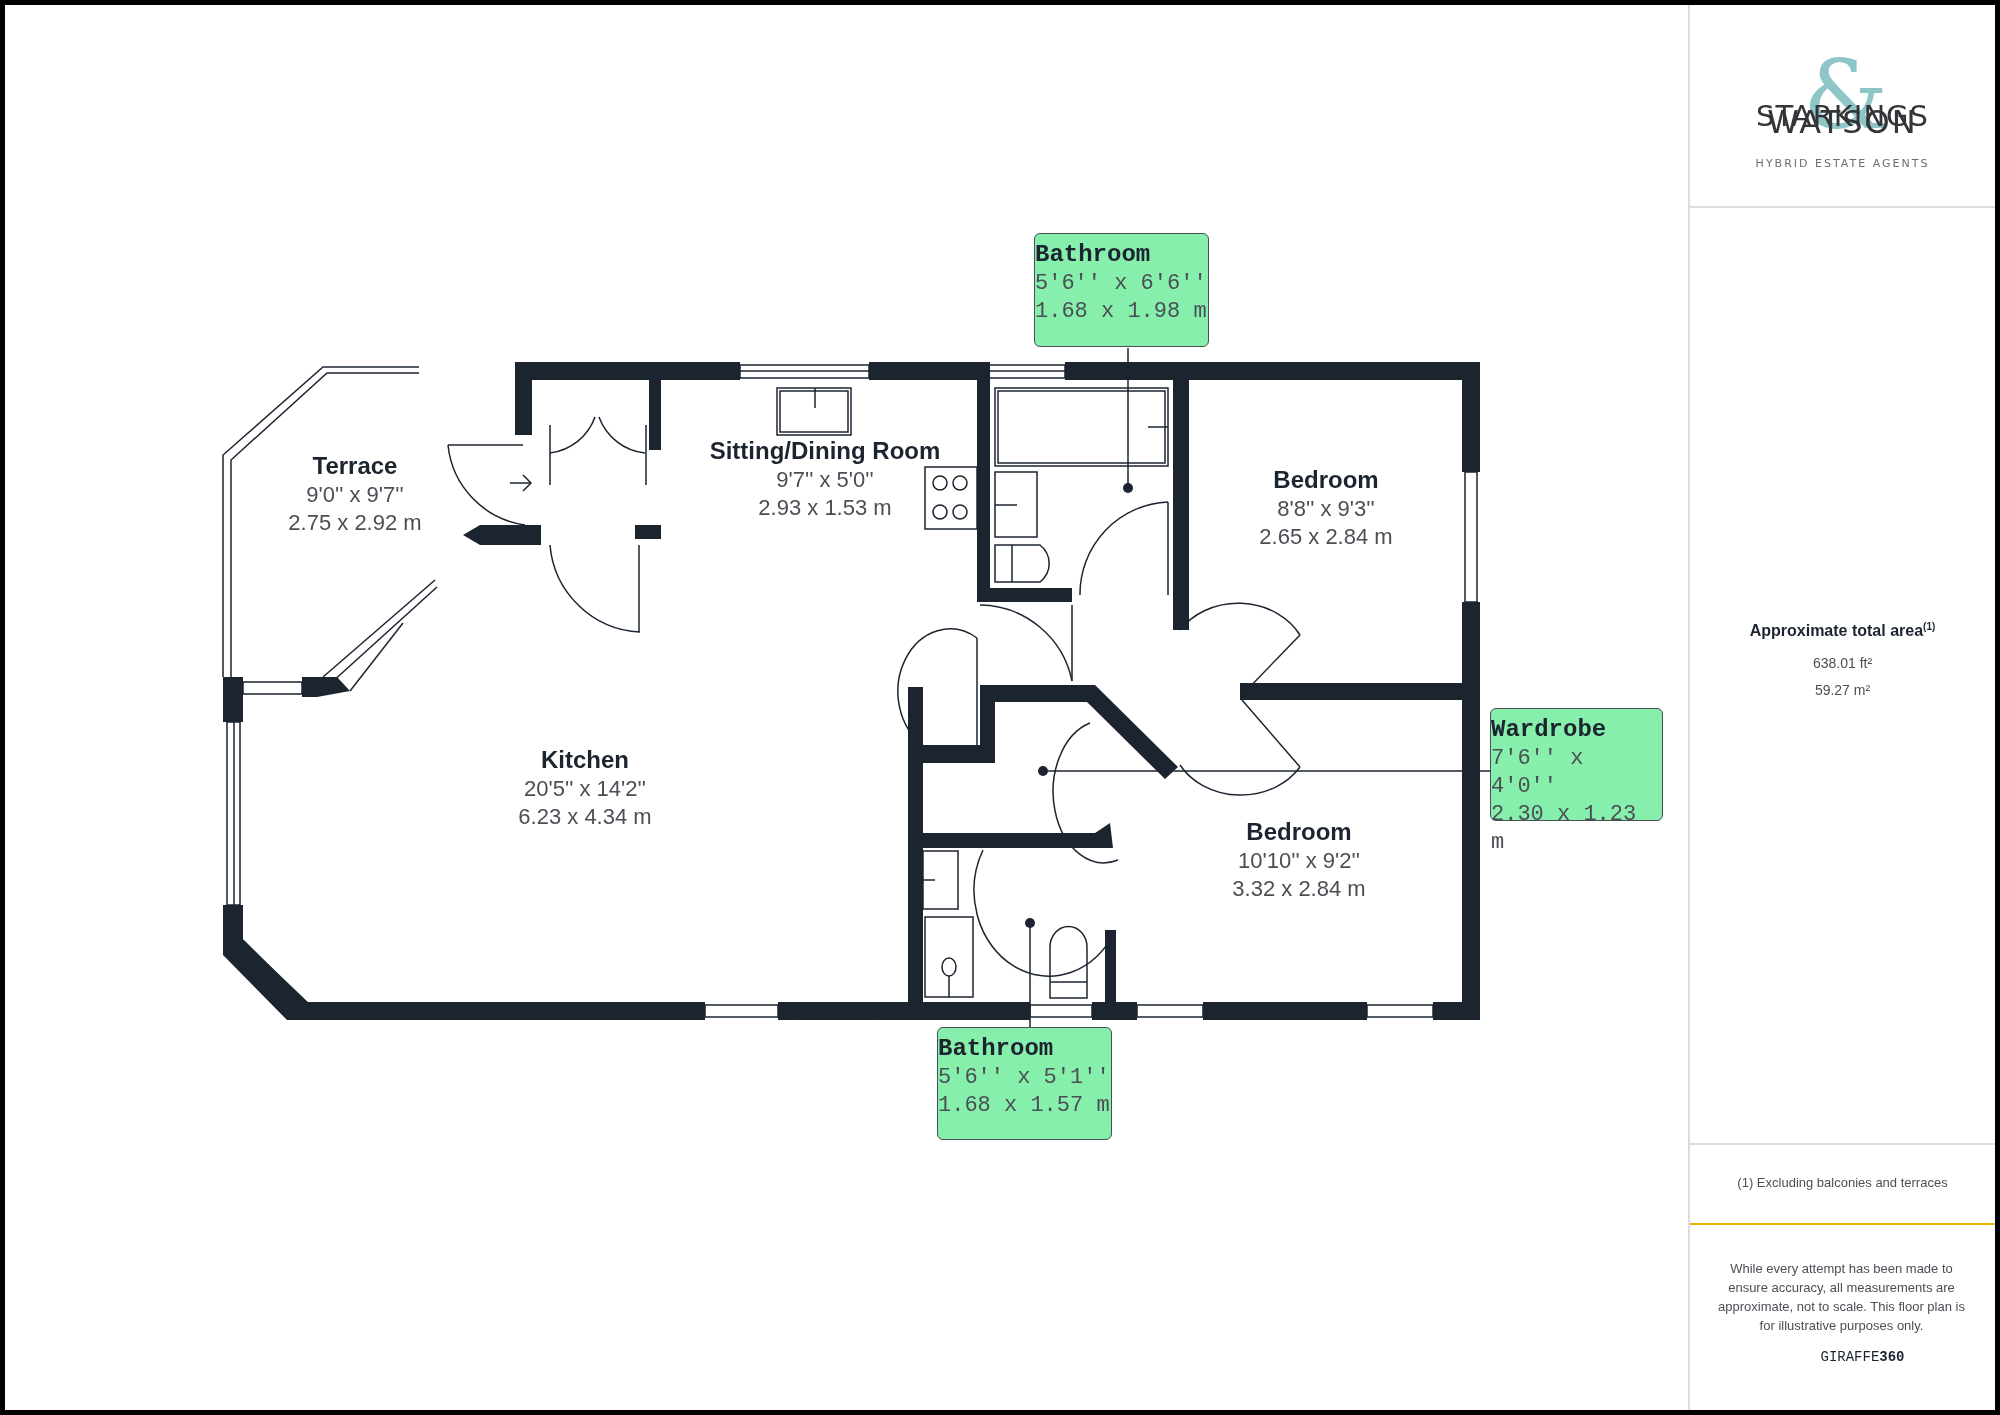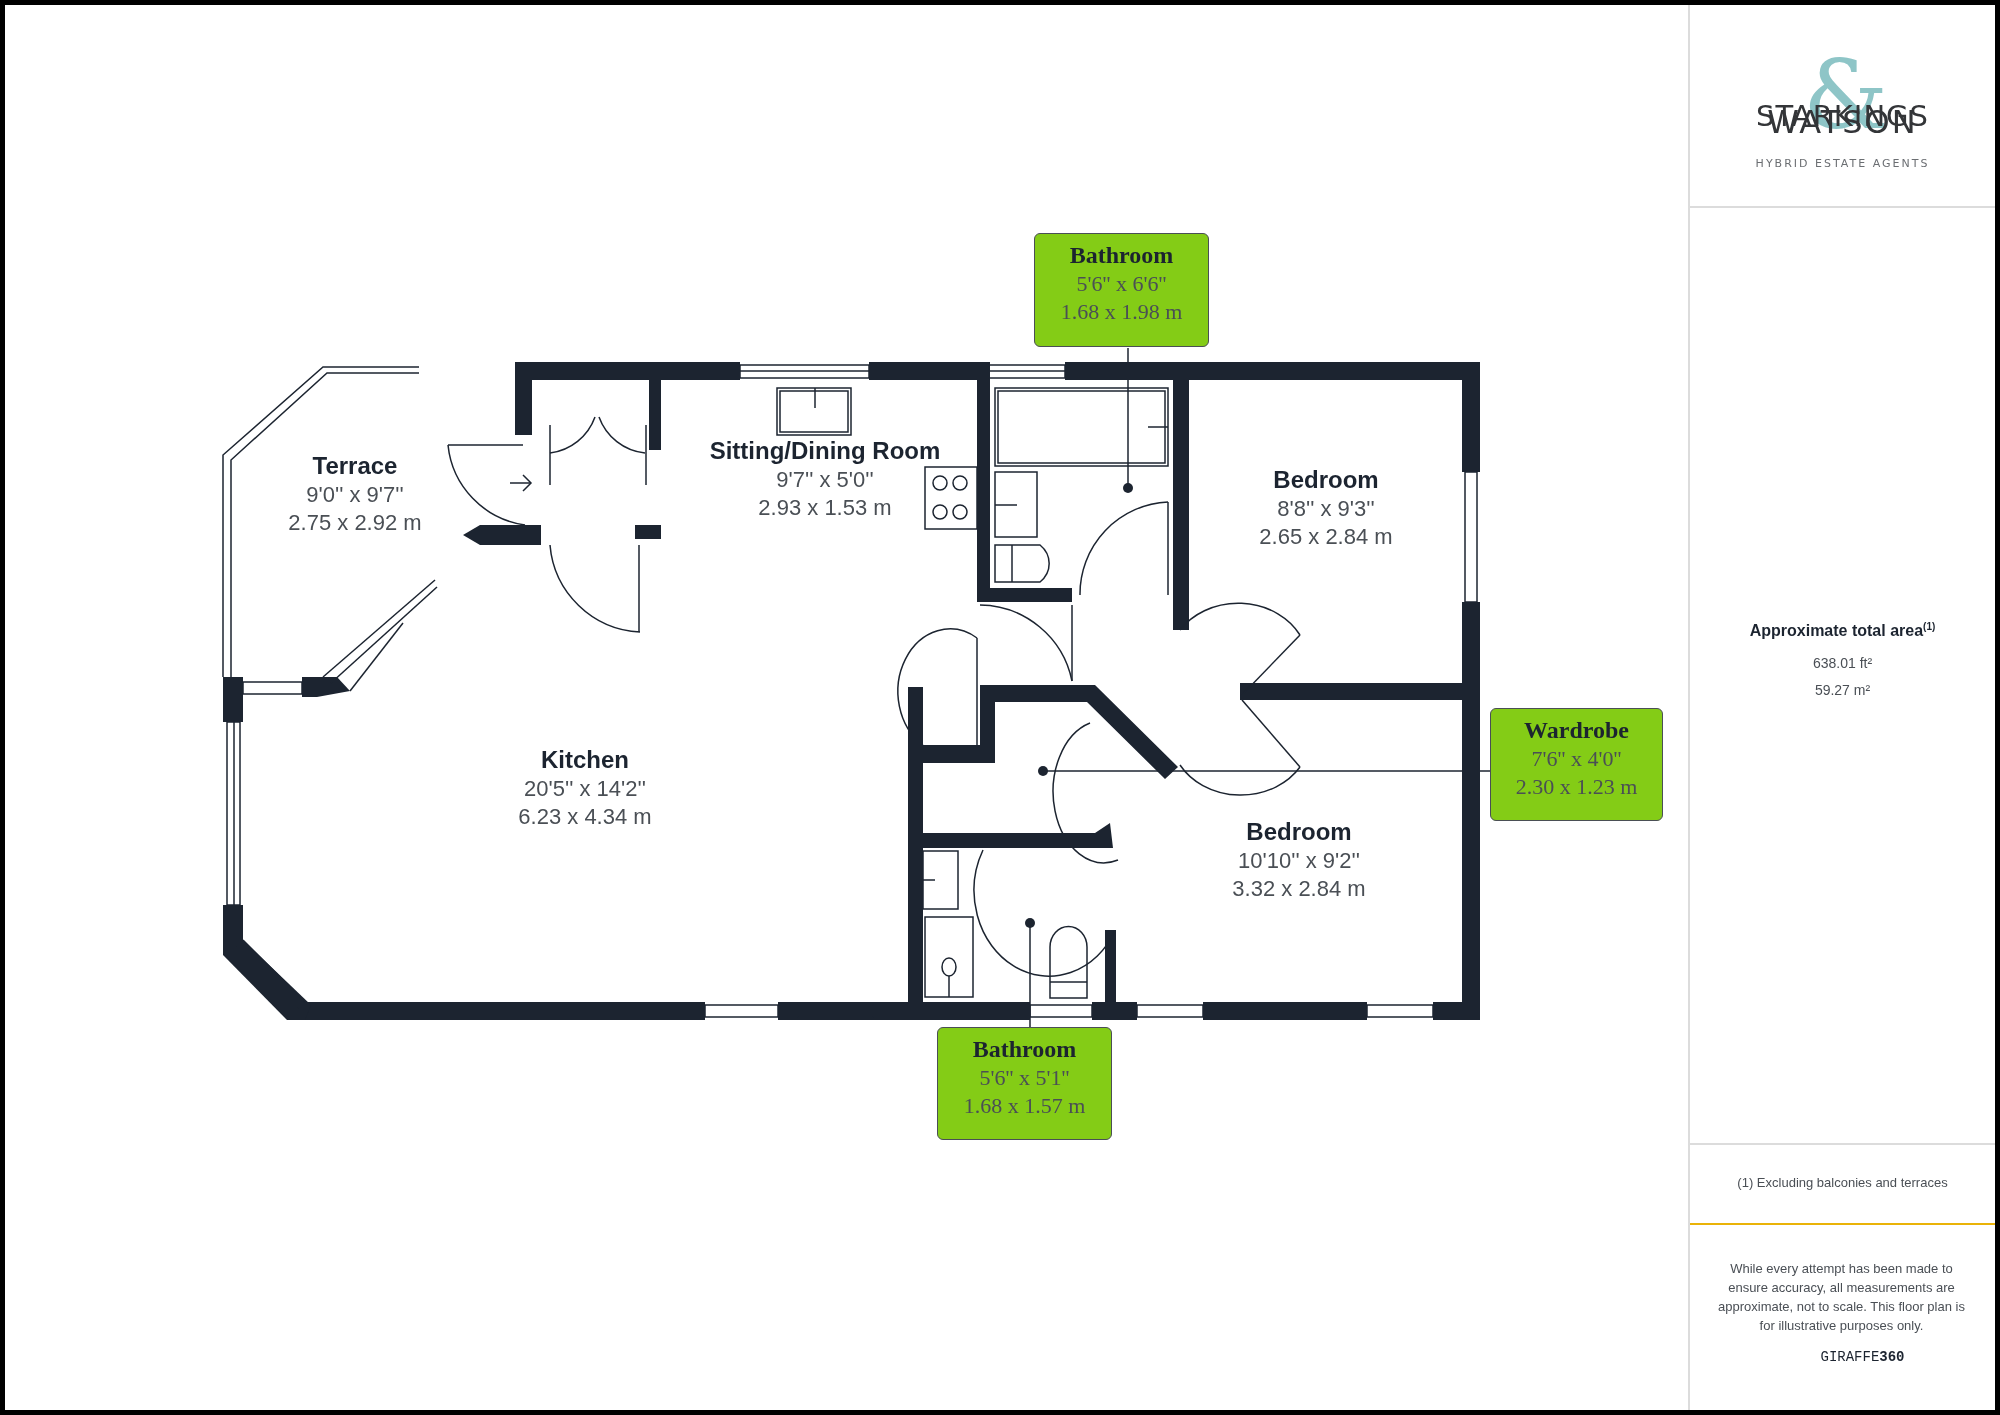--- a/index.html
+++ b/index.html
@@ -27,21 +27,21 @@
   .area-m { position: absolute; left: 0; top: 474px; width: 100%; font-size: 14px; color: #4a4f55; font-family: "Liberation Sans", sans-serif; }
 
   .note-text { position: absolute; left: 0; top: 30px; width: 100%; font-size: 13px; color: #4a4f55; font-family: "Liberation Sans", sans-serif; }
   .disc-text { position: absolute; left: 24px; top: 34px; width: 255px; font-size: 13px; line-height: 19px; color: #4a4f55; font-family: "Liberation Sans", sans-serif; }
   .brand { position: absolute; left: 0; top: 124px; width: 100%; font-size: 14px; color: #1c2430; font-family: Liberation Mono, monospace; margin-left: 20px; }
   .brand b { font-weight: bold; }
 
   .room-label { position: absolute; text-align: center; transform: translateX(-50%); font-family: "Liberation Sans", sans-serif; white-space: nowrap; }
   .room-name { font-size: 24px; font-weight: bold; color: #1c2430; line-height: 30px; }
   .room-dim { font-size: 22px; color: #4a4f55; line-height: 28px; }
-  .callout { position: absolute; border: 1.5px solid #4a4f55; border-radius: 6px; background: #84cc16; box-sizing: border-box; text-align: center; padding-top: 6px; font-family: Liberation Serif, serif; }
+  .callout { position: absolute; border: 1.5px solid #4a4f55; border-radius: 6px; background: #86efac; box-sizing: border-box; padding-top: 6px; font-family: Liberation Mono, monospace; }
 </style>
 </head>
 <body>
 
 <div class="page">
 
   <div class="plan-area">
     <svg class="plan-svg" width="1683" height="1405" viewBox="0 0 1683 1405">
       <g fill="#1c2430" stroke="none">
 

